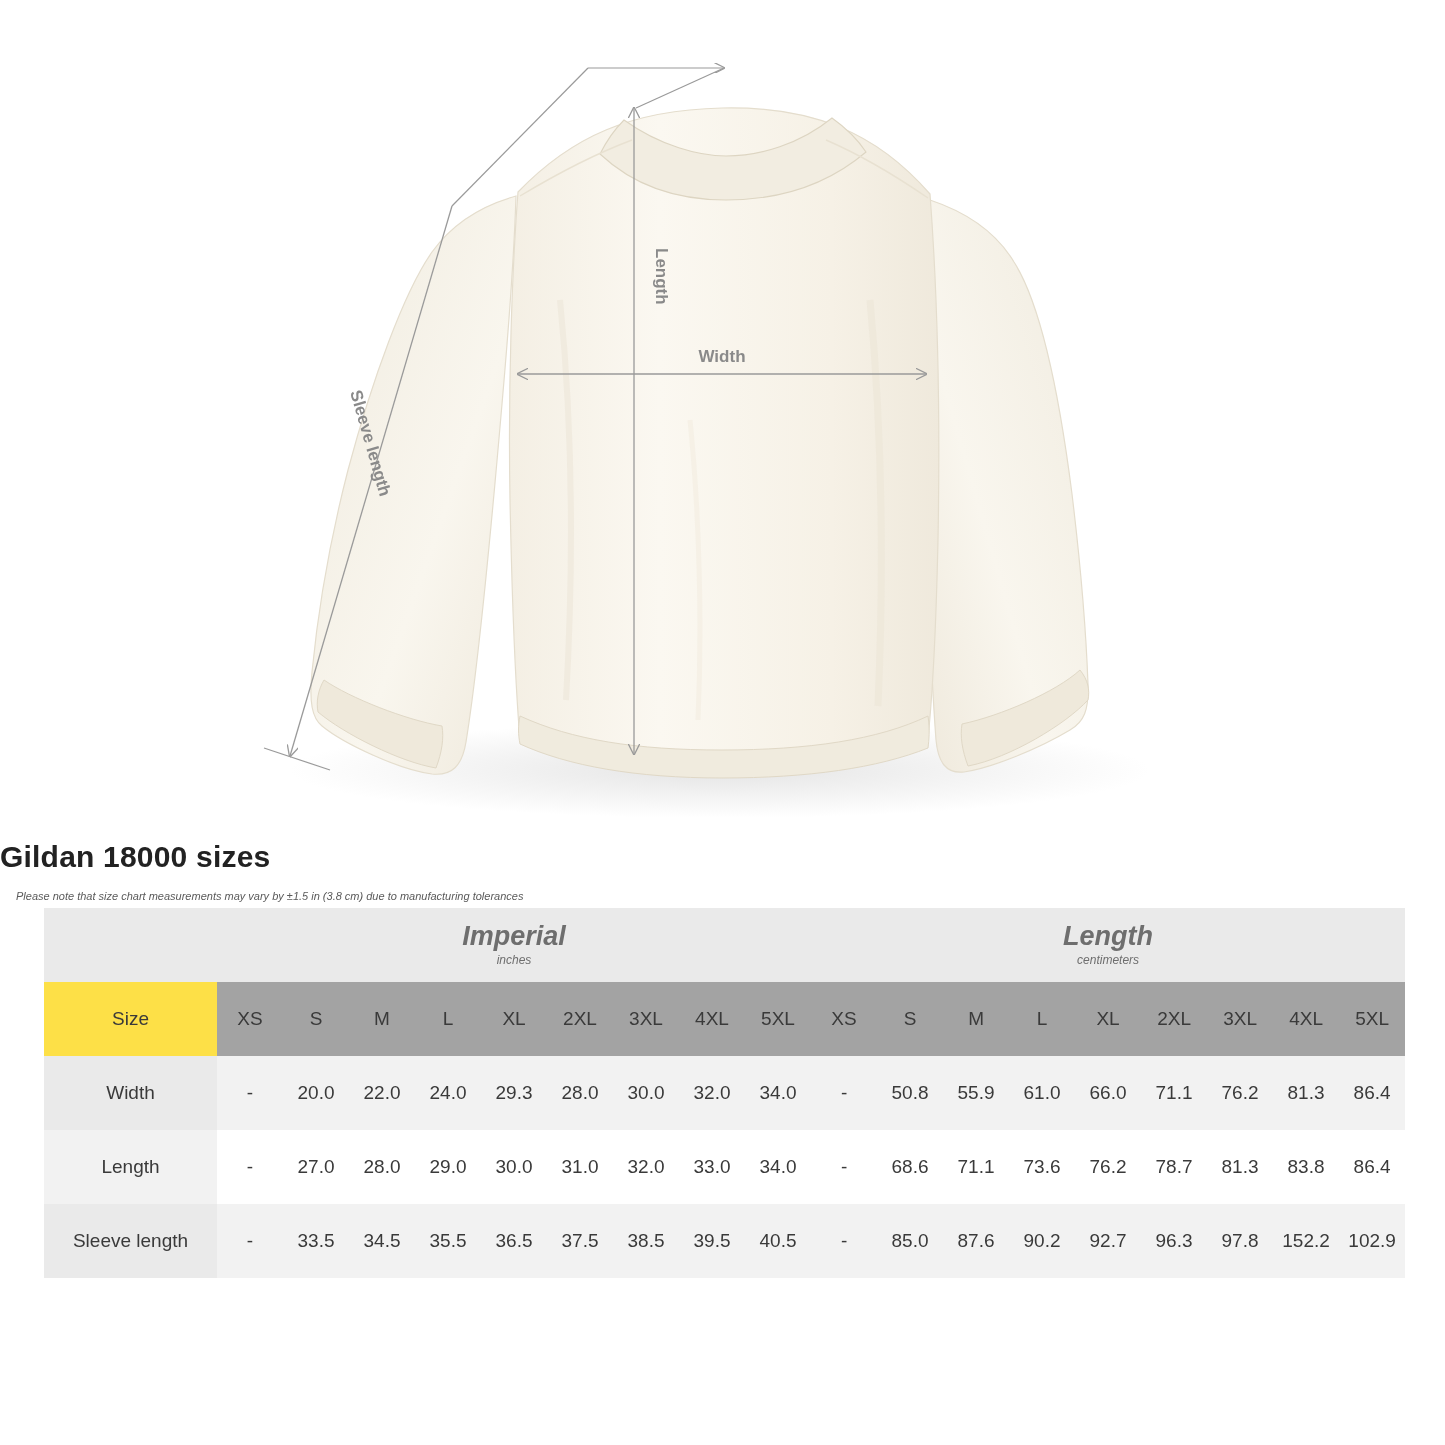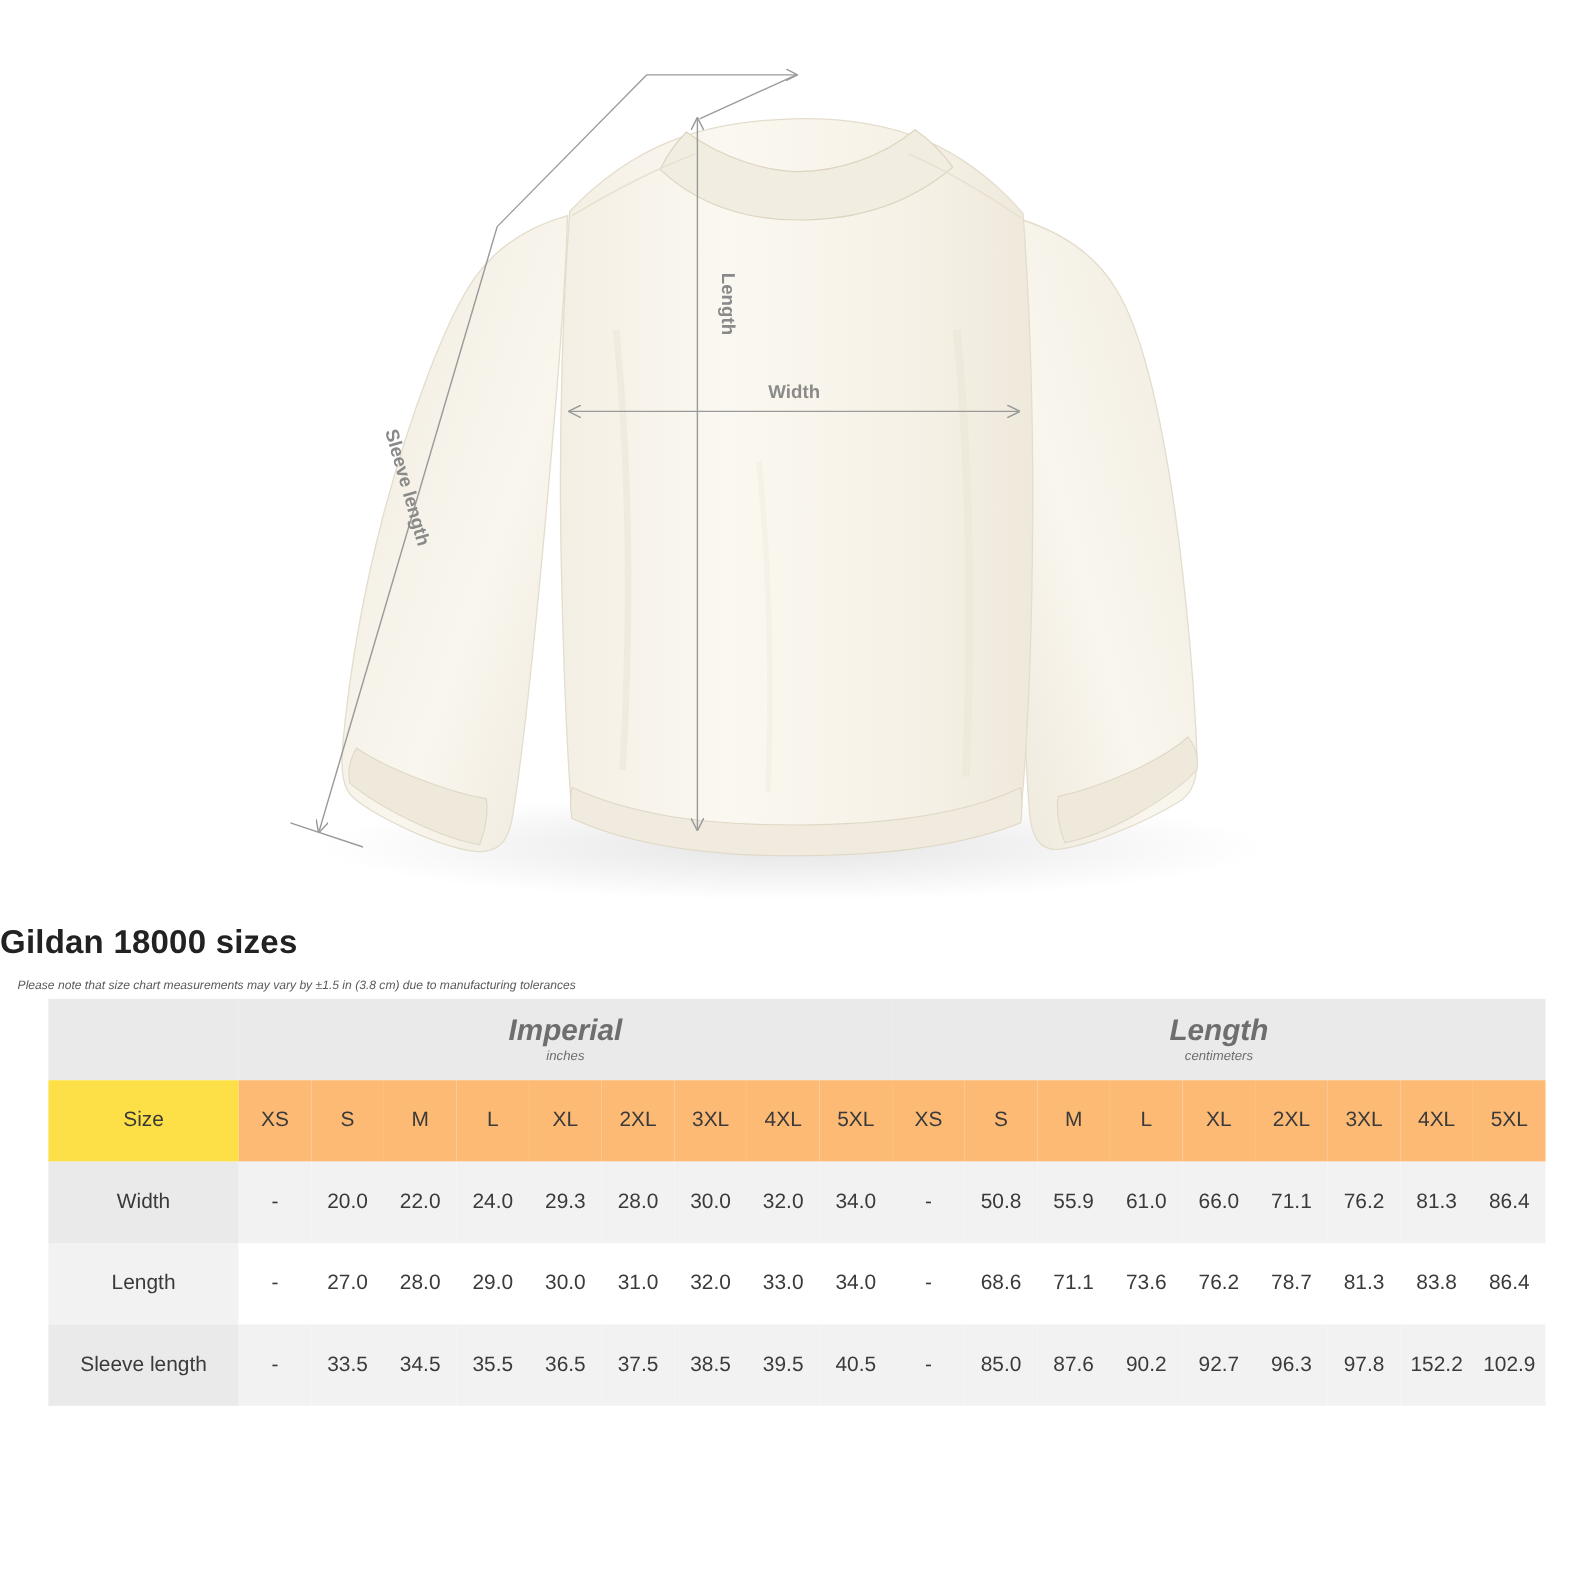--- a/index.html
+++ b/index.html
@@ -95,21 +95,21 @@
     font-style: italic;
     color: #6e6e6e;
     line-height: 1.4;
   }
 
   .header-row td {
     height: 78px;
     font-size: 20px;
     font-weight: bold;
     color: #3a3a3a;
-    background: #fdba74;
+    background: #a3a3a3;
   }
   .header-row td.rowlabel {
     background: #fde047;
   }
 
   .data-row td {
     background: #ffffff;
   }
   .data-row.alt td {
     background: #f2f2f2;

